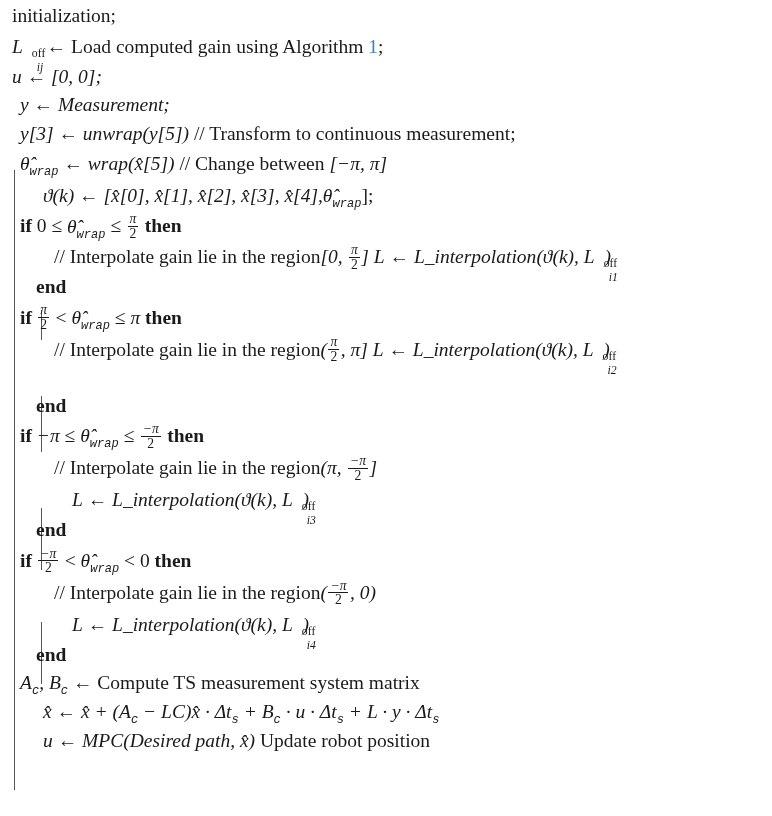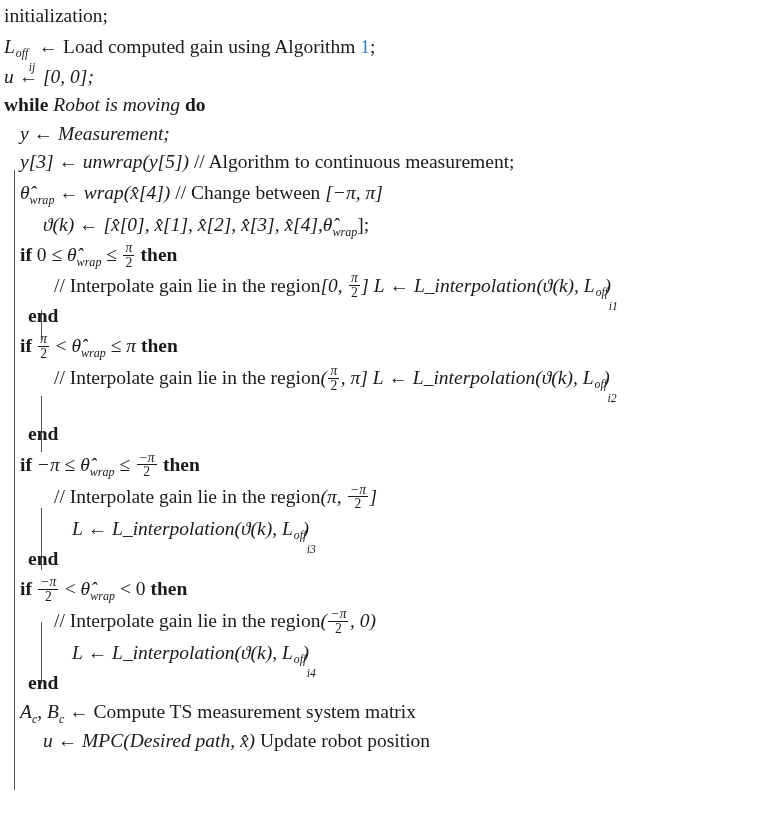--- a/index.html
+++ b/index.html
@@ -22,21 +22,21 @@
     padding-top: 2px;
     box-sizing: border-box;
   }
 
   
   .line {
     position: relative;
     height: 28.6px;
     line-height: 28.6px;
     white-space: nowrap;
-    padding-left: 4px;
+    padding-left: 12px;
   }
   .line.tall { height: 32px; line-height: 32px; }
   .line.blank { height: 26px; }
 
   
   .lvl1 { padding-left: 20px; }
   .lvl2 { padding-left: 54px; }
   .lvl2b { padding-left: 43px; }
 
   
@@ -51,36 +51,36 @@
   .it { font-style: italic; }
   .lnk { color: #3b80c4; }
 
   .mi { font-style: italic; font-family: "Liberation Serif", serif; }
   .mn { font-style: normal; }
   sub.sb {
     font-size: 0.62em;
     font-style: italic;
     vertical-align: sub;
     line-height: 0;
+    font-family: Liberation Mono, monospace;
   }
 
   
   .stack {
     display: inline-block;
     position: relative;
     width: 0;
     height: 0;
     vertical-align: baseline;
   }
   .stack .s-up {
     position: absolute;
-    left: 1px;
+    left: 9px;
     top: -15px;
     font-size: 0.60em;
-    font-style: italic;
     white-space: nowrap;
   }
   .stack .s-dn {
     position: absolute;
     left: 14px;
     top: -1px;
     font-size: 0.60em;
     font-style: italic;
     white-space: nowrap;
     text-align: center;
@@ -124,43 +124,38 @@
   </div>
 
 
 
   <div class="line">
     <span class="mi">u</span>
     <span>←</span>
     <span class="mi">[0, 0];</span>
   </div>
 
-  <div class="line">
-    <span class="kw">while</span>
-    <span class="it">Robot is moving</span>
-    <span class="kw">do</span>
-  </div>
 
   <div class="line lvl1">
     <span class="mi">y</span>
     <span>←</span>
     <span class="it">Measurement;</span>
   </div>
 
   <div class="line lvl1">
     <span class="mi">y[3]</span>
     <span>←</span>
     <span class="it">unwrap(y[5])</span>
-    <span>// Algorithm to continuous measurement;</span>
+    <span>// Transform to continuous measurement;</span>
   </div>
 
   <div class="line tall lvl1">
     <span class="mi">θ̂<sub class="sb">wrap</sub></span>
     <span>←</span>
-    <span class="it">wrap(x̂[4])</span>
+    <span class="it">wrap(x̂[5])</span>
     <span>// Change between</span>
     <span class="mi">[−π, π]</span>
   </div>
 
   <div class="line tall lvl2b">
     <span class="mi">ϑ(k)</span>
     <span>←</span>
     <span class="mi">[x̂[0], x̂[1], x̂[2], x̂[3], x̂[4],</span><span class="mi">θ̂<sub class="sb">wrap</sub></span><span>];</span>
   </div>
 
@@ -291,20 +286,25 @@
   <div class="line">
     <span class="kw" style="margin-left:24px">end</span>
   </div>
 
   <div class="line lvl1">
     <span class="mi">A<sub class="sb">c</sub>,&nbsp;B<sub class="sb">c</sub></span>
     <span>←</span>
     <span>Compute TS measurement system matrix</span>
   </div>
 
+  <div class="line lvl2b">
+    <span class="mi">x̂</span>
+    <span>←</span>
+    <span class="mi">x̂ + (A<sub class="sb">c</sub> − LC)x̂ · Δt<sub class="sb">s</sub> + B<sub class="sb">c</sub> · u · Δt<sub class="sb">s</sub> + L · y · Δt<sub class="sb">s</sub></span>
+  </div>
 
   <div class="line lvl2b">
     <span class="mi">u</span>
     <span>←</span>
     <span class="it">MPC(Desired path, x̂)</span>
     <span>Update robot position</span>
   </div>
 
 </div>
 

